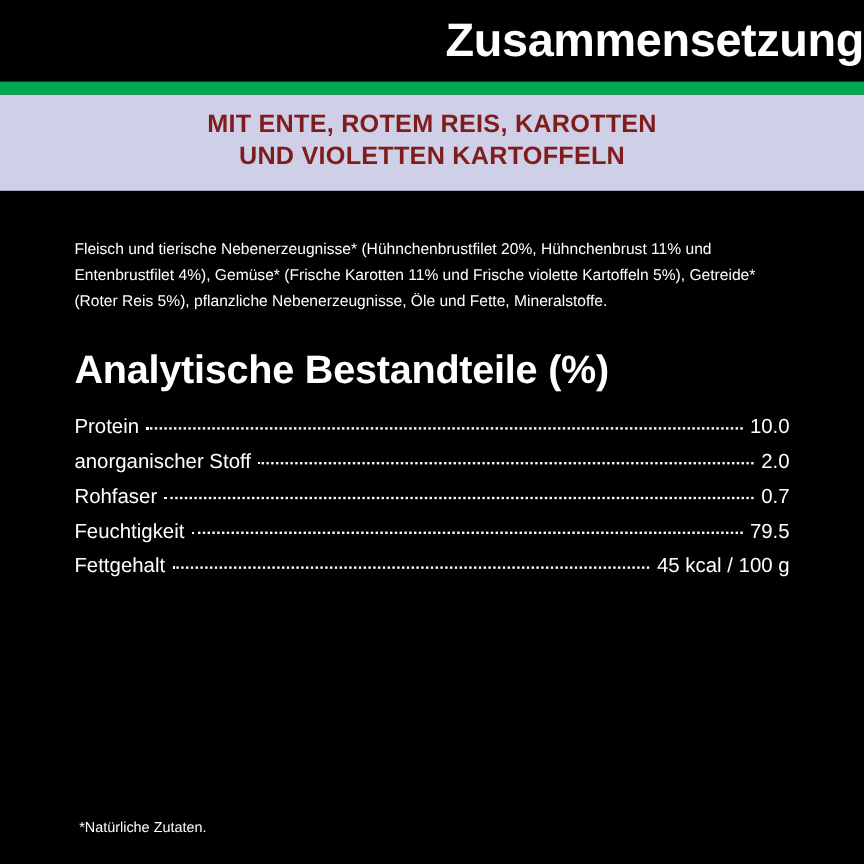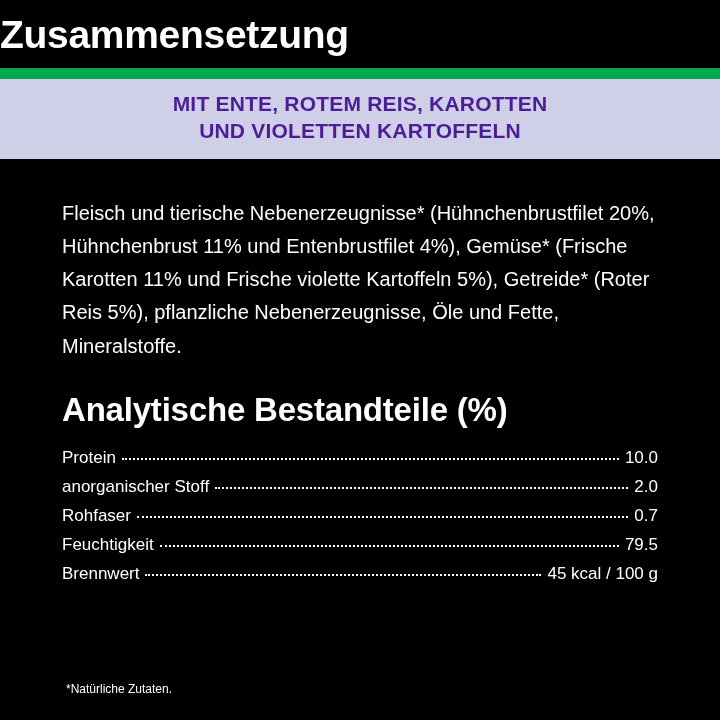--- a/index.html
+++ b/index.html
@@ -21,54 +21,54 @@
     background: #000000;
     display: flex;
     flex-direction: column;
   }
 
   
   .title-bar {
     height: 68px;
     display: flex;
     align-items: center;
-    justify-content: flex-start;
+    justify-content: flex-end;
     background: #000000;
   }
   .main-title {
     font-size: 39px;
     font-weight: bold;
     letter-spacing: -0.3px;
     color: #ffffff;
     line-height: 1;
     text-align: center;
   }
   .green-rule {
     height: 11px;
     width: 100%;
     background: #00a94f;
   }
   .variant-band {
     background: #cfcfe8;
-    color: #4c1d95;
+    color: #7f1d1d;
     padding: 12px 20px 14px 20px;
     text-align: center;
   }
   .variant-line {
     font-size: 21px;
     font-weight: bold;
     letter-spacing: 0.2px;
     line-height: 1.28;
     text-transform: uppercase;
   }
 
   
   .ingredients {
     margin: 38px 62px 0 62px;
-    font-size: 20px;
+    font-size: 13px;
     line-height: 1.66;
     color: #ffffff;
     font-weight: 400;
   }
 
   
   .analytics-wrap {
     margin: 28px 62px 0 62px;
   }
   .analytics-title {
@@ -149,21 +149,21 @@
       <span class="row-value">0.7</span>
     </div>
 
     <div class="row">
       <span class="row-label">Feuchtigkeit</span>
       <span class="row-dots"></span>
       <span class="row-value">79.5</span>
     </div>
 
     <div class="row">
-      <span class="row-label">Brennwert</span>
+      <span class="row-label">Fettgehalt</span>
       <span class="row-dots"></span>
       <span class="row-value">45 kcal / 100 g</span>
     </div>
   </div>
 
   <div class="footnote">*Natürliche Zutaten.</div>
 
 </div>
 
 </body></html>

